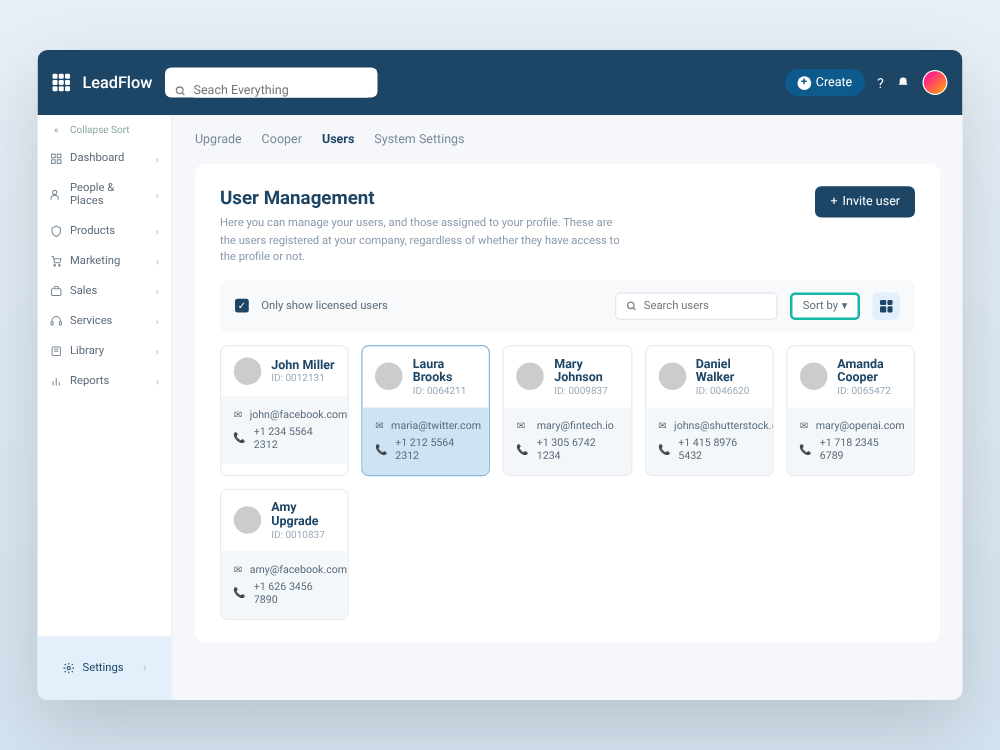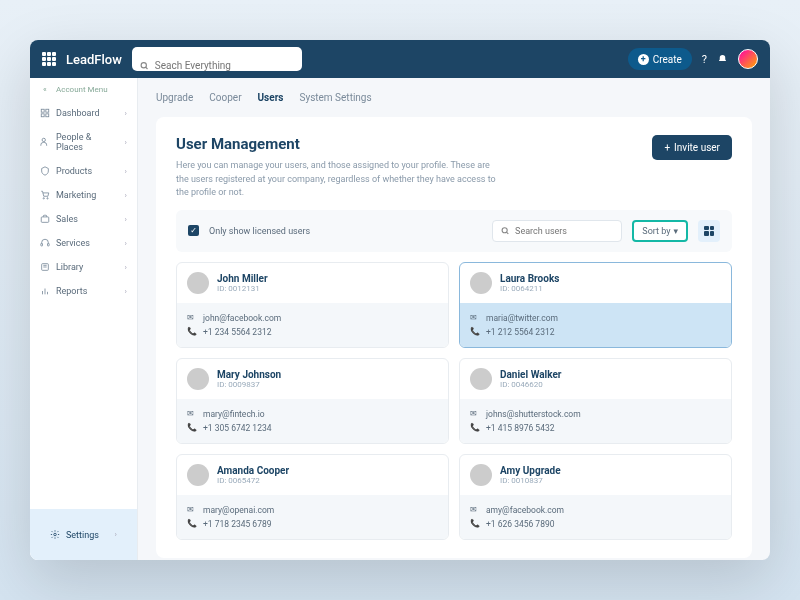--- a/index.html
+++ b/index.html
@@ -1,18 +1,18 @@
 <!DOCTYPE html>
 <html><head>
 <meta charset="utf-8">
 <style>
 *{margin:0;padding:0;box-sizing:border-box;font-family:-apple-system,BlinkMacSystemFont,'Segoe UI',Roboto,sans-serif}
 body{background:linear-gradient(180deg,#e8f0f7 0%,#d4e3f0 100%);width:800px;height:600px;display:flex;align-items:center;justify-content:center}
 .window{width:740px;height:520px;background:#f5f7fa;border-radius:8px;overflow:hidden;box-shadow:0 20px 60px rgba(0,0,0,0.15);display:flex;flex-direction:column}
-.topbar{background:#1d4565;height:38px;display:flex;align-items:center;padding:0 12px;gap:10px;color:#fff}
+.topbar{background:#1d4565;height:52px;display:flex;align-items:center;padding:0 12px;gap:10px;color:#fff}
 .apps-icon{width:14px;height:14px;display:grid;grid-template-columns:repeat(3,1fr);gap:1px}
 .apps-icon span{background:#fff;border-radius:1px}
 .brand{font-size:13px;font-weight:500}
 .search-wrap{background:#fff;border-radius:5px;height:24px;display:flex;align-items:flex-end;padding:0 8px;width:170px;gap:6px}
 .search-wrap input{border:none;outline:none;font-size:10px;width:100%;color:#333}
 .spacer{flex:1}
 .create-btn{background:#0d5a8c;border-radius:12px;height:22px;display:flex;align-items:center;padding:0 10px;gap:4px;font-size:10px}
 .create-btn .plus{width:11px;height:11px;border-radius:50%;background:#fff;color:#0d5a8c;display:flex;align-items:center;justify-content:center;font-size:9px;font-weight:bold}
 .top-icons{display:flex;gap:10px;align-items:center;font-size:11px}
 .avatar-sm{width:20px;height:20px;border-radius:50%;background:linear-gradient(135deg,#f0a,#fa0);border:1px solid #fff}
@@ -35,21 +35,21 @@
 .invite-btn{background:#1d4565;color:#fff;border:none;border-radius:5px;padding:7px 12px;font-size:10px;display:flex;align-items:center;gap:4px;cursor:pointer}
 .filter-row{background:#f7f9fb;border-radius:6px;padding:10px 12px;display:flex;align-items:center;gap:10px;margin-top:10px;margin-bottom:10px}
 .checkbox{width:11px;height:11px;background:#1d4565;border-radius:2px;display:flex;align-items:center;justify-content:center;color:#fff;font-size:8px}
 .filter-label{font-size:9px;color:#5a6b7b}
 .search-users{margin-left:auto;background:#fff;border:1px solid #e0e6ec;border-radius:4px;height:22px;display:flex;align-items:center;padding:0 8px;gap:5px;width:130px}
 .search-users input{border:none;outline:none;font-size:9px;width:100%}
 .sort-btn{background:#fff;border:2px solid #14b8a6;border-radius:4px;height:22px;padding:0 8px;font-size:9px;color:#5a6b7b;display:flex;align-items:center;gap:3px;cursor:pointer}
 .view-btn{background:#e3f0fb;border:none;border-radius:4px;width:22px;height:22px;display:flex;align-items:center;justify-content:center;cursor:pointer}
 .view-btn .grid{width:10px;height:10px;display:grid;grid-template-columns:1fr 1fr;gap:1px}
 .view-btn .grid span{background:#1d4565;border-radius:1px}
-.cards{display:grid;grid-template-columns:repeat(2,1fr);gap:10px}
+.cards{display:grid;grid-template-columns:repeat(5,1fr);gap:10px}
 .card{border:1px solid #e8ecf0;border-radius:6px;overflow:hidden;background:#fff}
 .card.sel{border-color:#8ab8dc}
 .card-top{display:flex;align-items:center;gap:8px;padding:9px 10px}
 .card-top .av{width:22px;height:22px;border-radius:50%;background:#ccc;flex-shrink:0}
 .card-top .name{font-size:10px;font-weight:700;color:#1d4565}
 .card-top .id{font-size:8px;color:#9aabbb}
 .card-bot{background:#f4f7fa;padding:8px 10px;font-size:8.5px;color:#5a6b7b}
 .card.sel .card-bot{background:#cde4f5}
 .card-bot .row{display:flex;align-items:center;gap:6px;padding:2px 0}
 .card-bot .ic{width:10px;font-size:8px}
@@ -98,21 +98,21 @@
           </svg>
       </span>
       <div class="avatar-sm"></div>
     </div>
   </div>
 
   <div class="body">
     <div class="sidebar">
       <div class="side-item collapse">
         <span class="ico">«</span>
-        <span>Account Menu</span>
+        <span>Collapse Sort</span>
       </div>
       <div class="side-item">
           <span class="ico">
             <svg width="10" height="10" viewBox="0 0 24 24" fill="none" stroke="#7a8a9a" stroke-width="2">
               <rect x="3" y="3" width="7" height="7"></rect>
               <rect x="14" y="3" width="7" height="7"></rect>
               <rect x="3" y="14" width="7" height="7"></rect>
               <rect x="14" y="14" width="7" height="7"></rect>
             </svg>
           </span>

